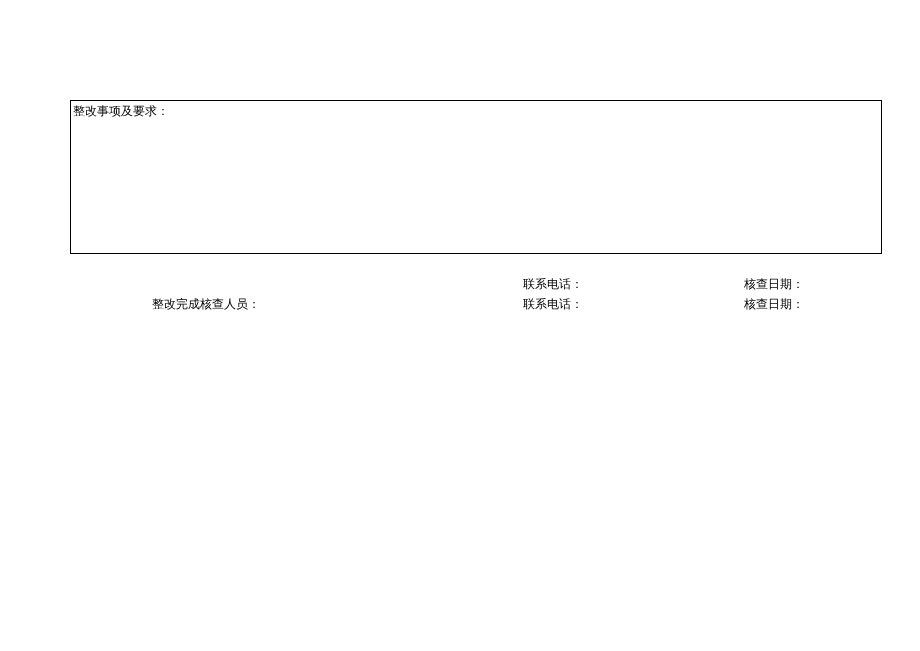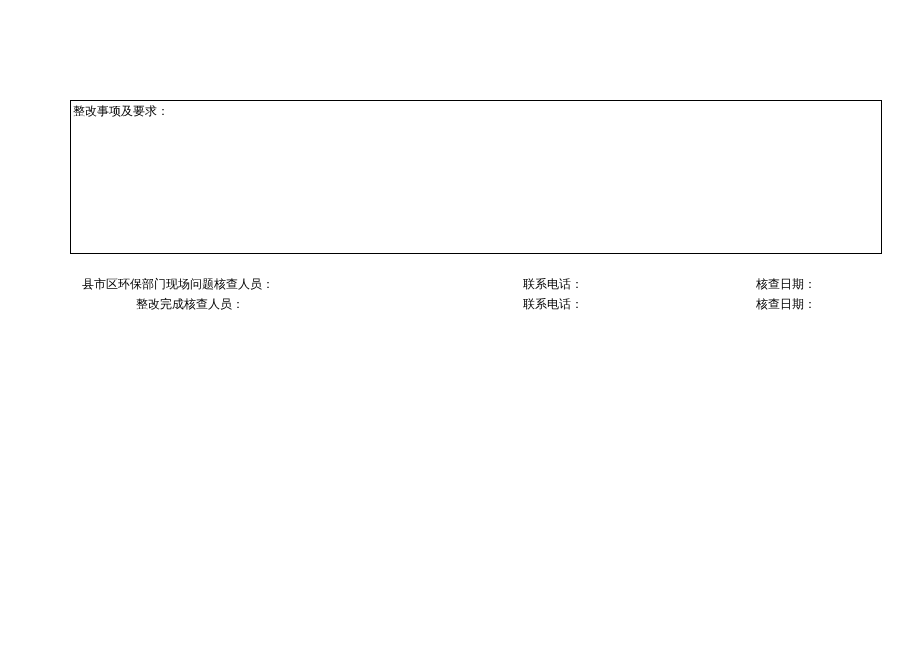--- a/index.html
+++ b/index.html
@@ -43,45 +43,43 @@
       height: 18px;
       margin-bottom: 2px;
     }
     .sig-label-1 {
       position: absolute;
       left: 28px;
       text-align: left;
     }
     .sig-label-1b {
       position: absolute;
-      left: 82px;
+      left: 98px;
       text-align: center;
     }
     .sig-label-2 {
       position: absolute;
       left: 469px;
       text-align: right;
     }
     .sig-label-3 {
       position: absolute;
       left: 690px;
       text-align: center;
-      margin-left: 12px;
     }
   </style>
 </head>
 <body>
 
 <div class="content-box">
   <div class="box-label">整改事项及要求：</div>
 </div>
 
 <div class="signature-section">
   <div class="signature-row">
-    <span class="sig-label-1">县市区环保部门现场问题核查人员：</span>
     <span class="sig-label-2">联系电话：</span>
     <span class="sig-label-3">核查日期：</span>
   </div>
   <div class="signature-row">
     <span class="sig-label-1b">整改完成核查人员：</span>
     <span class="sig-label-2">联系电话：</span>
     <span class="sig-label-3">核查日期：</span>
   </div>
 </div>
 

